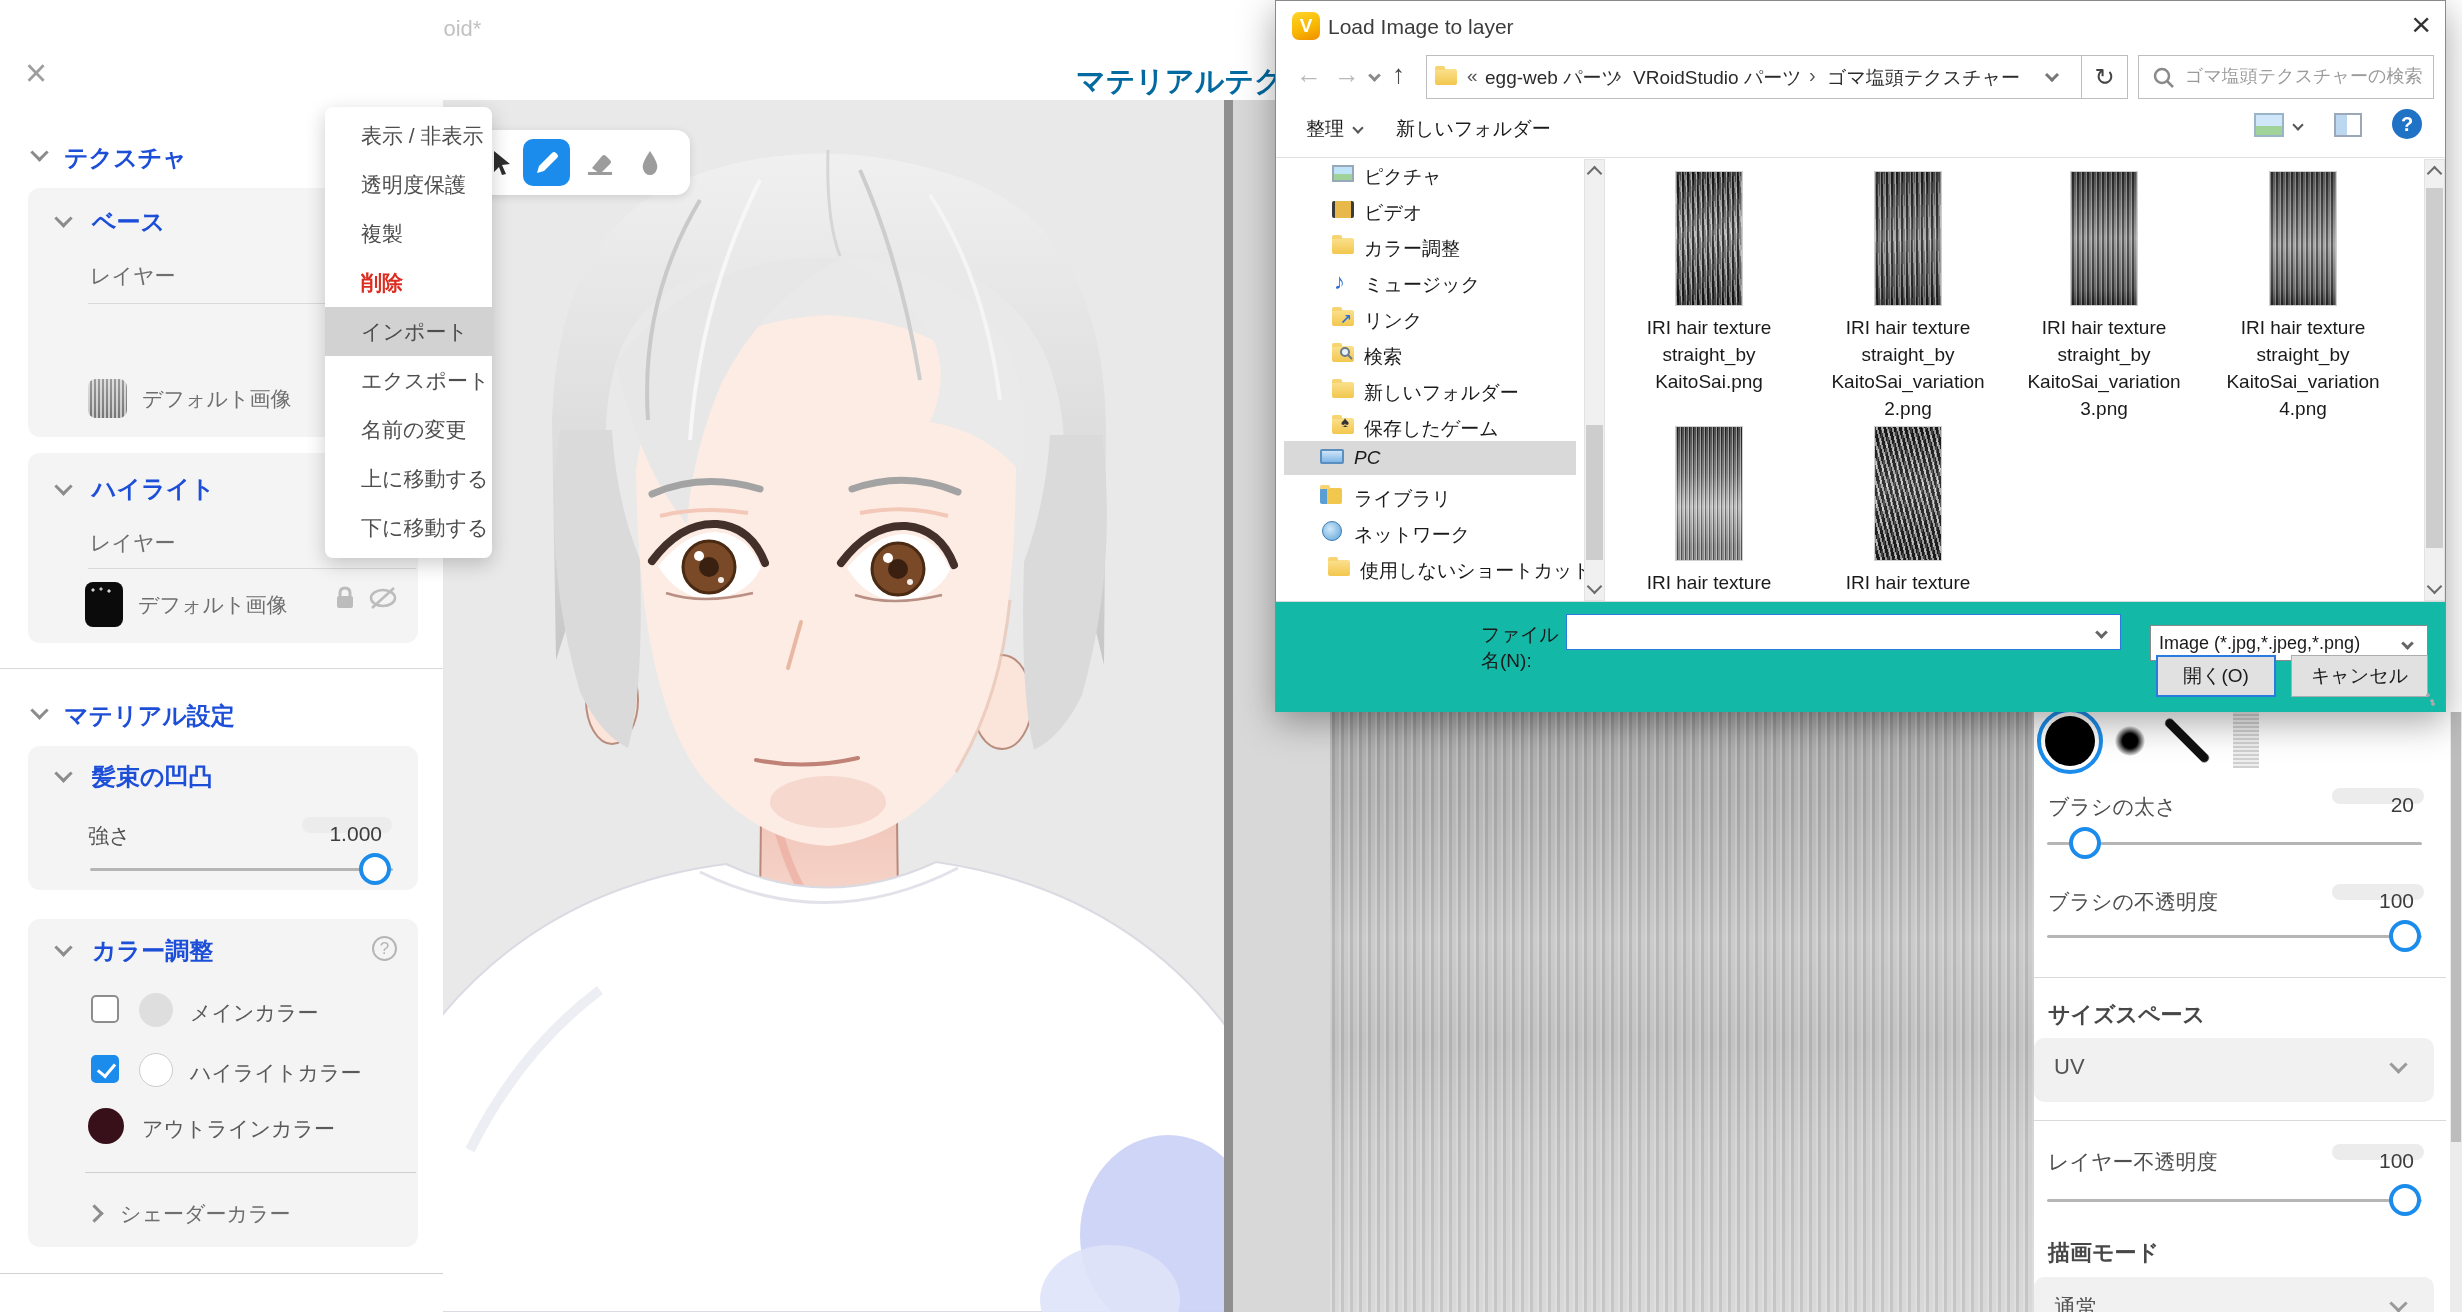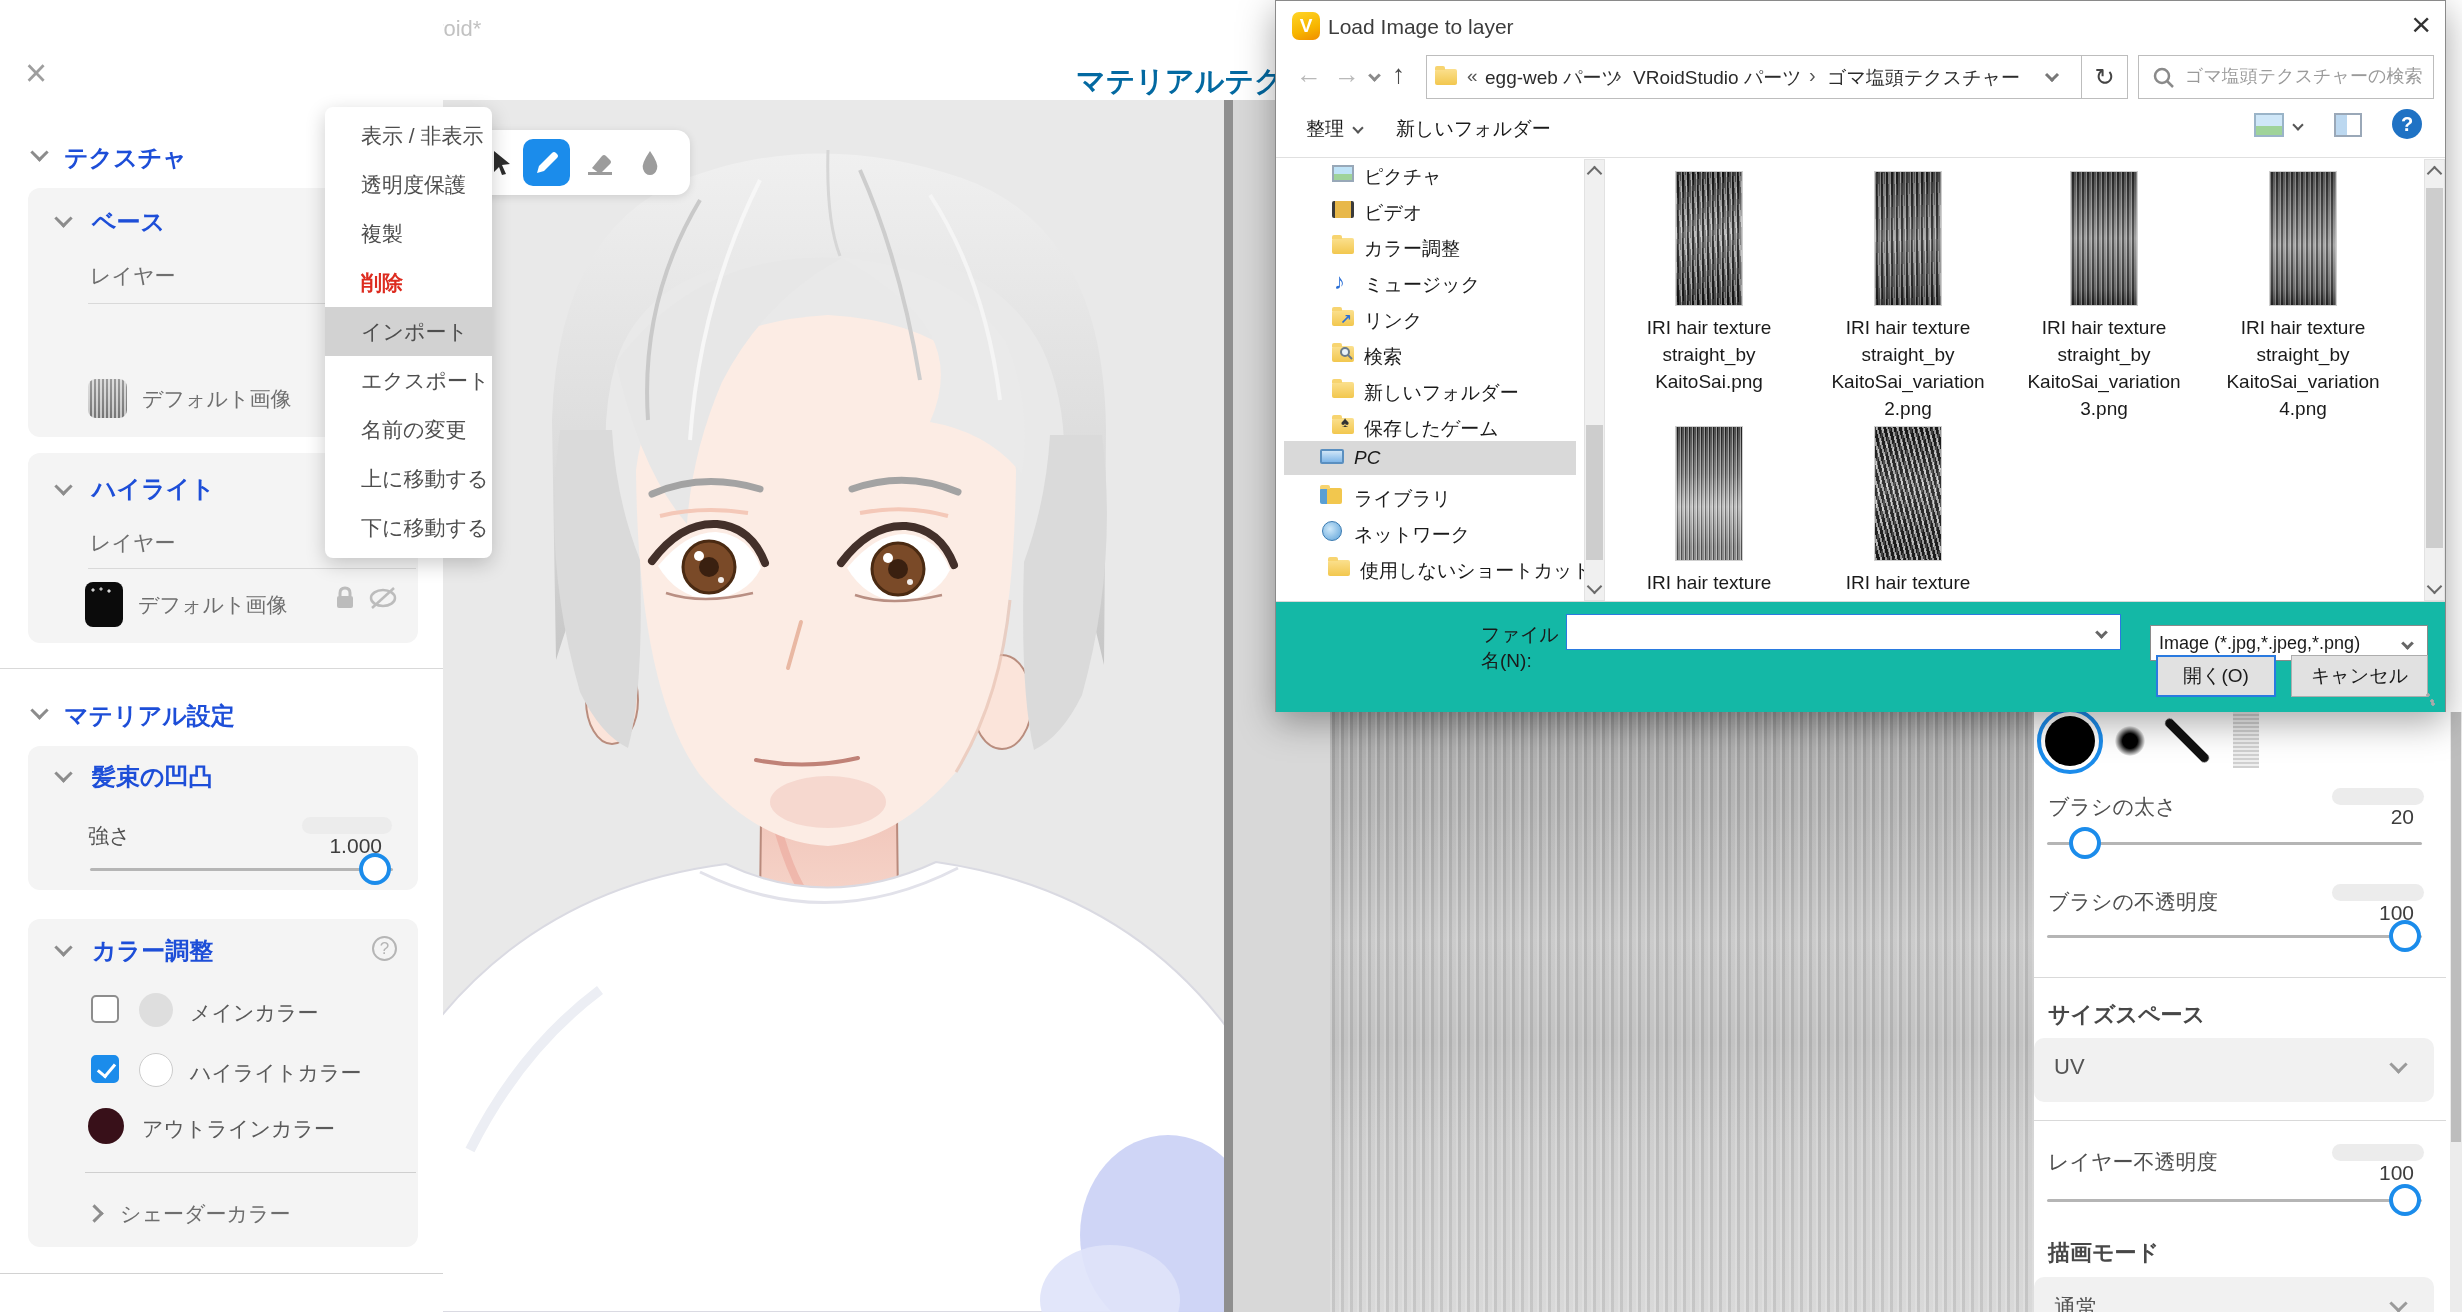--- a/index.html
+++ b/index.html
@@ -36,21 +36,21 @@
   .chev{display:inline-block;width:13px;height:13px;border-right:3px solid #8c8c8c;border-bottom:3px solid #8c8c8c;}
   .chev.down{transform:rotate(45deg);}
   .chev.right{transform:rotate(-45deg);}
   .sec-header{font-size:24px;font-weight:bold;color:#1d4ed8;}
   .card{position:absolute;background:#f4f4f4;border-radius:12px;}
   .sub-label{font-size:21px;color:#6e6e6e;}
   .thin-div{position:absolute;height:1px;background:#d9d9d9;}
   .layer-row-sel{position:absolute;background:#168aea;}
   .thumb{position:absolute;border-radius:8px;}
   .value-chip{position:absolute;background:#ececec;border-radius:16px;font-size:21px;color:#3d3d3d;
-    text-align:right;padding:17px 10px 0 0;height:16px;}
+    text-align:right;padding:5px 10px 0 0;height:16px;}
   .track{position:absolute;height:3px;background:#b5b5b5;border-radius:2px;}
   .knob{position:absolute;width:32px;height:32px;border-radius:50%;background:#fff;border:4px solid #1b8ceb;top:-15px;}
   .cb{position:absolute;width:28px;height:28px;border:2px solid #8d8d8d;border-radius:5px;background:#fff;}
   .cb.checked{background:#1b8ceb;border-color:#1b8ceb;}
   .cb.checked::after{content:"";position:absolute;left:8px;top:3px;width:8px;height:14px;
     border-right:3px solid #fff;border-bottom:3px solid #fff;transform:rotate(40deg);}
   .swatch{position:absolute;border-radius:50%;}
   .help-circle{position:absolute;width:25px;height:25px;border:2px solid #b5b5b5;border-radius:50%;
     color:#b5b5b5;font-size:17px;text-align:center;line-height:22px;}
 

